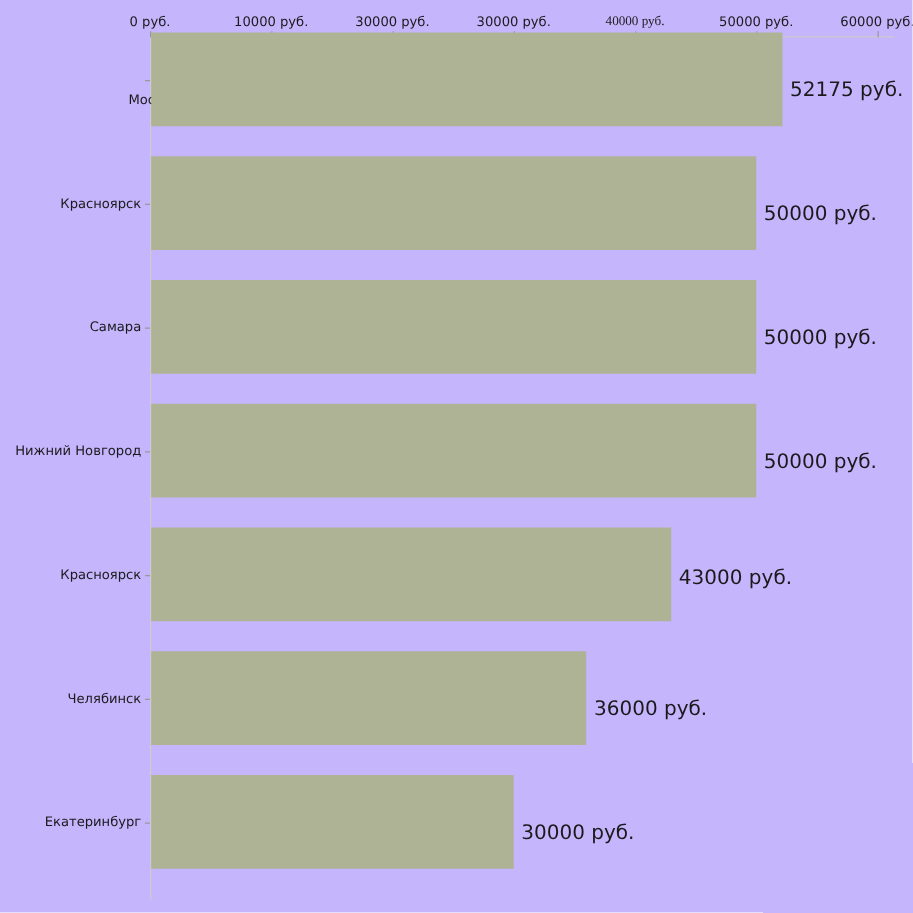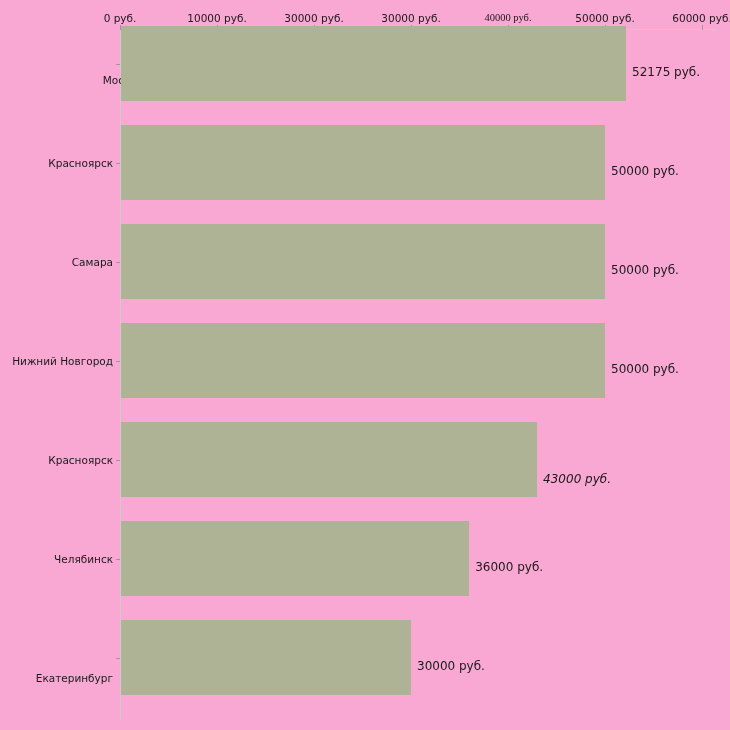--- a/index.html
+++ b/index.html
@@ -11,21 +11,21 @@
     width: 730px;
     height: 730px;
     font-family: "DejaVu Sans", "Liberation Sans", sans-serif;
     overflow: hidden;
   }
 
   #chart-root {
     position: relative;
     width: 730px;
     height: 730px;
-    background: #f9a8d4;
+    background: #c4b5fd;
   }
 
   
   .axis-top {
     position: absolute;
     left: 120px;
     top: 29px;
     width: 595px;
     height: 1px;
     background: #cccccc;
@@ -76,21 +76,21 @@
     line-height: 12px;
   }
 
   .bar {
     position: absolute;
     background: #aeb396;
   }
 
   .bar-value {
     position: absolute;
-    font-size: 12px;
+    font-size: 16px;
     color: #1a1a1a;
     white-space: nowrap;
     line-height: 12px;
   }
 </style>
 </head>
 <body>
 
 <div id="chart-root">
 
@@ -120,32 +120,32 @@
       <div class="cat-label" style="right: 617px; top: 156.5px;">Красноярск</div>
       <div class="ytick-mark" style="top: 262px;"></div>
       <div class="cat-label" style="right: 617px; top: 255.5px;">Самара</div>
       <div class="ytick-mark" style="top: 361px;"></div>
       <div class="cat-label" style="right: 617px; top: 354.5px; margin-left: 24px;">Нижний Новгород</div>
       <div class="ytick-mark" style="top: 460px;"></div>
       <div class="cat-label" style="right: 617px; top: 453.5px;">Красноярск</div>
       <div class="ytick-mark" style="top: 559px;"></div>
       <div class="cat-label" style="right: 617px; top: 552.5px; margin-left: 19px;">Челябинск</div>
       <div class="ytick-mark" style="top: 658px;"></div>
-      <div class="cat-label" style="right: 617px; top: 651.5px; margin-top: 20px;">Екатеринбург</div>
+      <div class="cat-label" style="right: 617px; top: 651.5px;">Екатеринбург</div>
     </div>
   <div id="bars-layer">
       <div class="bar" title="Москва: 52175 руб." style="left: 121px; top: 26px; width: 505.098px; height: 75px; background: rgb(174, 179, 150);"></div>
       <div class="bar-value" style="left: 632.097px; top: 65.5px;">52175 руб.</div>
       <div class="bar" title="Волгоград: 50000 руб." style="left: 121px; top: 125px; width: 484px; height: 75px; background: rgb(174, 179, 150);"></div>
       <div class="bar-value" style="left: 611px; top: 164.5px;">50000 руб.</div>
       <div class="bar" title="Самара: 50000 руб." style="left: 121px; top: 224px; width: 484px; height: 75px; background: rgb(174, 179, 150);"></div>
       <div class="bar-value" style="left: 611px; top: 263.5px;">50000 руб.</div>
       <div class="bar" title="Нижний Новгород: 50000 руб." style="left: 121px; top: 323px; width: 484px; height: 75px; background: rgb(174, 179, 150);"></div>
       <div class="bar-value" style="left: 611px; top: 362.5px;">50000 руб.</div>
       <div class="bar" title="Красноярск: 43000 руб." style="left: 121px; top: 422px; width: 416.1px; height: 75px; background: rgb(174, 179, 150);"></div>
-      <div class="bar-value" style="left: 543.1px; top: 473px; font-style: italic;">43000 руб.</div>
+      <div class="bar-value" style="left: 543.1px; top: 456px;">43000 руб.</div>
       <div class="bar" title="Челябинск: 36000 руб." style="left: 121px; top: 521px; width: 348.2px; height: 75px; background: rgb(174, 179, 150);"></div>
       <div class="bar-value" style="left: 475.2px; top: 560.5px;">36000 руб.</div>
       <div class="bar" title="Екатеринбург: 30000 руб." style="left: 121px; top: 620px; width: 290px; height: 75px; background: rgb(174, 179, 150);"></div>
       <div class="bar-value" style="left: 417px; top: 659.5px;">30000 руб.</div>
     </div>
 
 </div>
 
 </body></html>

